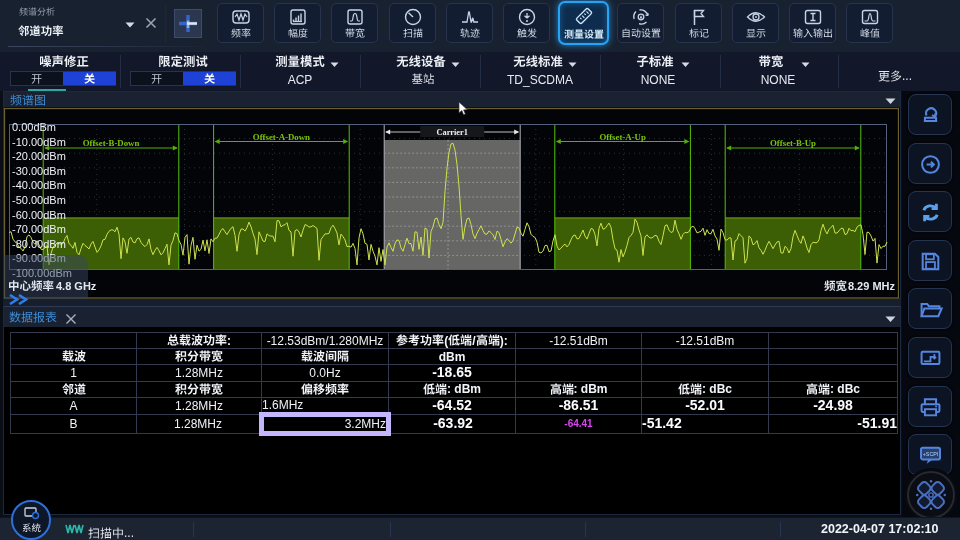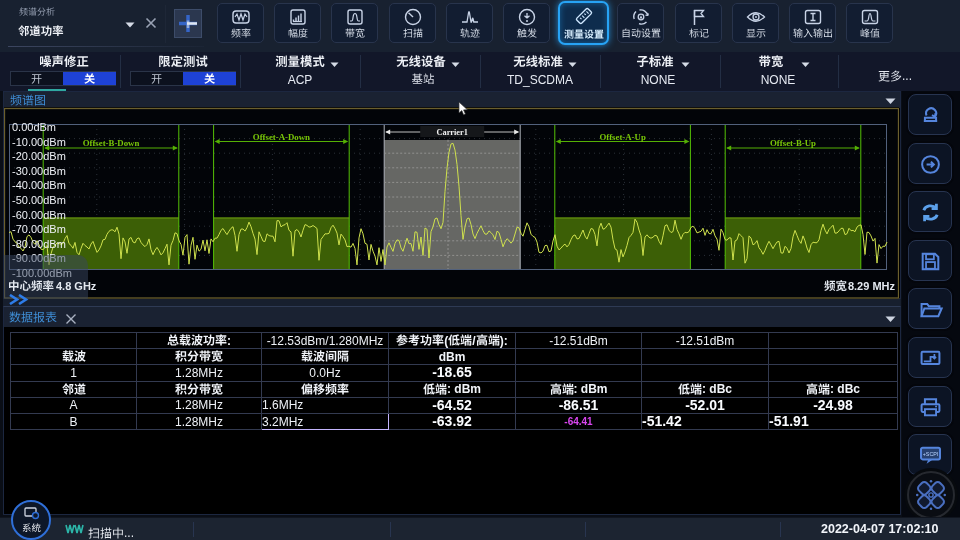--- a/index.html
+++ b/index.html
@@ -749,25 +749,25 @@
           <td style="border:1px solid #333a50;text-align:center;padding:0;font-size:12px;line-height:14px"><span style="font-size:12px;color:#eef1f6">1.28MHz</span></td>
           <td style="border:1px solid #333a50;padding:0;font-size:12px;line-height:14px"><span style="font-size:12px;color:#eef1f6">1.6MHz</span></td>
           <td style="border:1px solid #333a50;text-align:center;padding:0;font-size:12px;line-height:14px"><b style="font-size:14px;color:#fafcff">-64.52</b></td>
           <td style="border:1px solid #333a50;text-align:center;padding:0;font-size:12px;line-height:14px"><b style="font-size:14px;color:#fafcff">-86.51</b></td>
           <td style="border:1px solid #333a50;text-align:center;padding:0;font-size:12px;line-height:14px"><b style="font-size:14px;color:#fafcff">-52.01</b></td>
           <td style="border:1px solid #333a50;text-align:center;padding:0;font-size:12px;line-height:14px"><b style="font-size:14px;color:#fafcff">-24.98</b></td>
         </tr>
         <tr style="height:16.2px;background:#000">
           <td style="border:1px solid #333a50;text-align:center;padding:0;font-size:12px;line-height:14px"><span style="font-size:12px;color:#eef1f6">B</span></td>
           <td style="border:1px solid #333a50;text-align:center;padding:0;font-size:12px;line-height:14px"><span style="font-size:12px;color:#eef1f6">1.28MHz</span></td>
-          <td style="border:1px solid #c4b5fd;text-align:left;padding:0;font-size:12px;line-height:14px"><span style="font-size:12px;color:#eef1f6">3.2MHz</span></td>
+          <td style="border:5px solid #c4b5fd;text-align:right;padding:0;font-size:12px;line-height:14px"><span style="font-size:12px;color:#eef1f6">3.2MHz</span></td>
           <td style="border:1px solid #333a50;text-align:center;padding:0;font-size:12px;line-height:14px"><b style="font-size:14px;color:#fafcff">-63.92</b></td>
           <td style="border:1px solid #333a50;text-align:center;padding:0;font-size:12px;line-height:14px"><b style="font-size:10px;color:#d946ef">-64.41</b></td>
           <td style="border:1px solid #333a50;padding:0;font-size:12px;line-height:14px"><b style="font-size:14px;color:#fafcff">-51.42</b></td>
-          <td style="border:1px solid #333a50;text-align:left;padding:0;font-size:12px;line-height:14px"><b style="font-size:14px;color:#fafcff">-51.91</b></td>
+          <td style="border:1px solid #333a50;text-align:right;padding:0;font-size:12px;line-height:14px"><b style="font-size:14px;color:#fafcff">-51.91</b></td>
         </tr>
       </tbody>
     </table>
 </div>
 <div class="abs" style="left:902px;top:91px;width:58px;height:426px;background:#05080f"></div>
 <div style="position:absolute;left:908px;top:94px;width:44px;height:41px;background:#0c1424;border:1px solid #273450;border-radius:8px;box-shadow:0 0 0 2px #04060c;">
     <svg width="29" height="29" viewBox="0 0 26 26" style="position:absolute;left:7px;top:6px">
       <path d="M7 18 h12 M8 18 v-3 h10 v3" fill="none" stroke="#5585dd" stroke-width="1.8"></path>
       <path d="M9.5 13 a4.5 4.5 0 1 1 7.5 1" fill="none" stroke="#5585dd" stroke-width="1.8"></path>
       <path d="M17.5 11 l-0.6 3 -2.6 -1.4" fill="none" stroke="#5585dd" stroke-width="1.7"></path>

